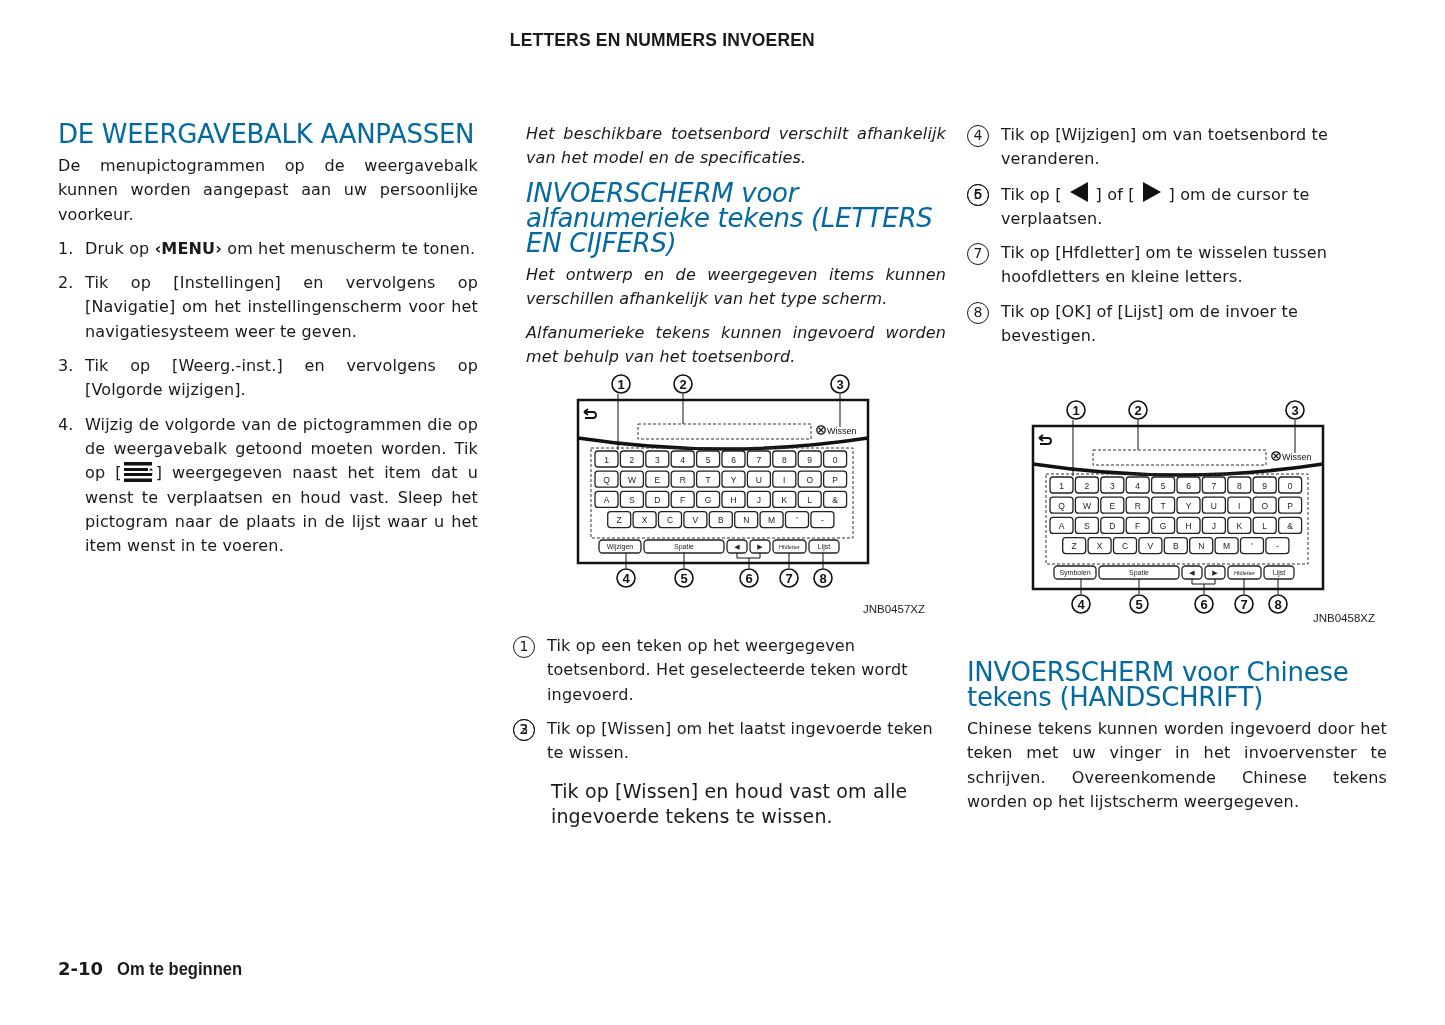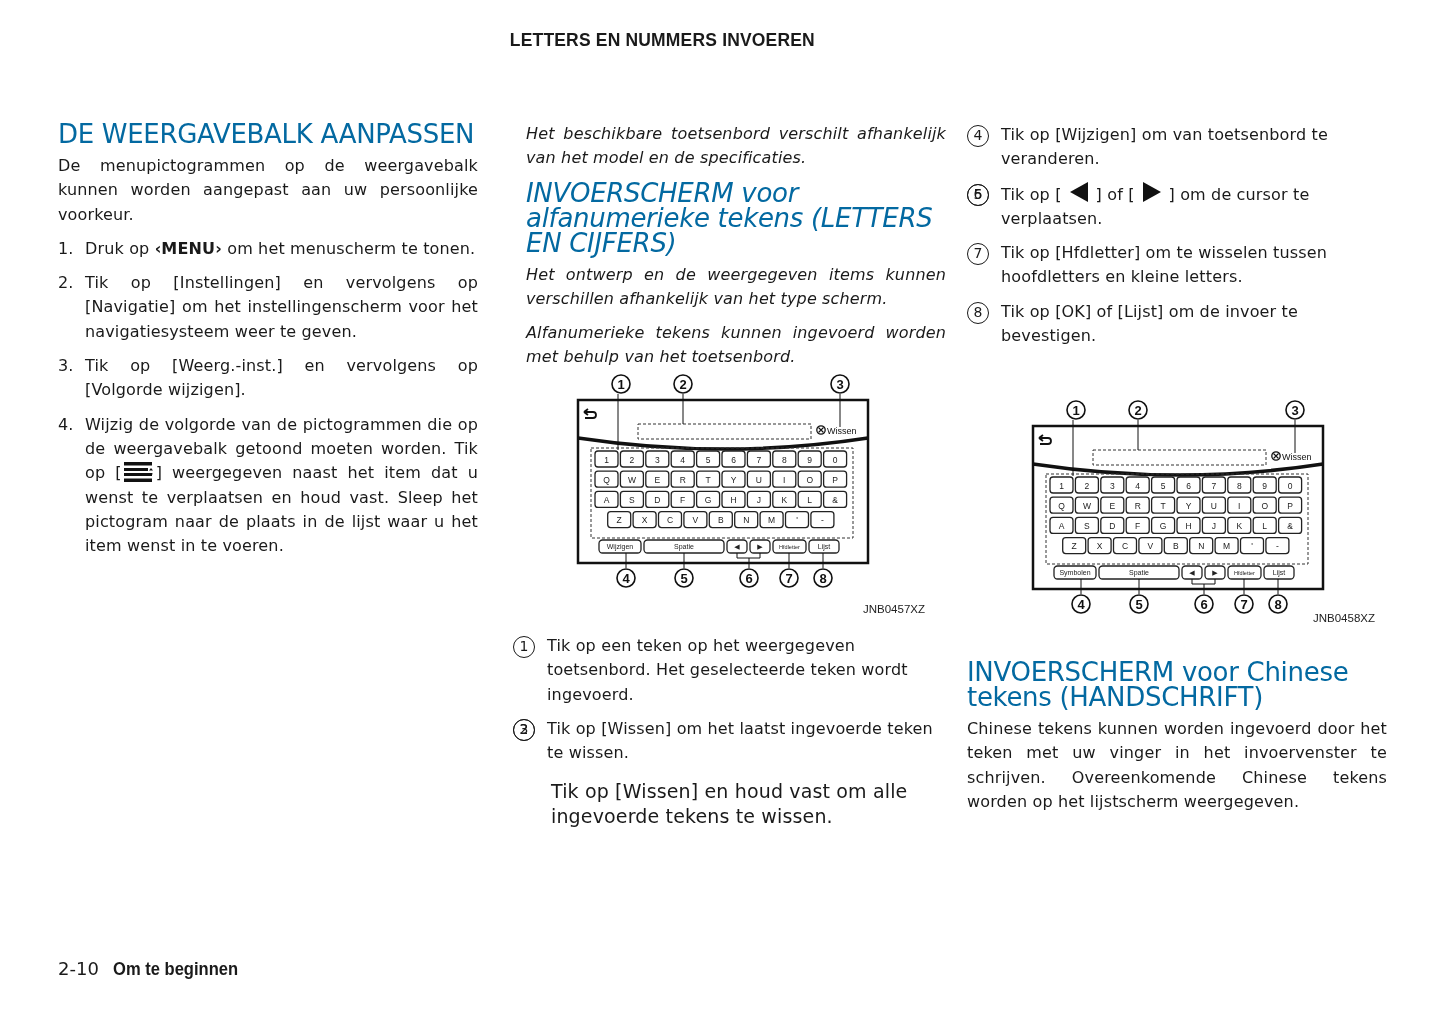--- a/index.html
+++ b/index.html
@@ -61,21 +61,21 @@
   .figure { position: absolute; }
   .fig1 { left: 575px; top: 372px; width: 360px; height: 235px; }
   .fig2 { left: 1030px; top: 398px; width: 360px; height: 235px; }
   .fig-caption {
     position: absolute; font-family: "Liberation Sans", sans-serif; font-size: 11.5px; color: #222;
   }
 
   .page-footer {
     position: absolute; left: 58px; top: 958px; font-size: 18px;
   }
-  .page-footer .pnum { font-family: "DejaVu Sans", sans-serif; }
+  .page-footer .pnum { font-family: "DejaVu Sans", sans-serif; font-weight: bold; }
   .page-footer .ptitle {
     font-family: "Liberation Sans", sans-serif; font-weight: bold; margin-left: 14px;
     display: inline-block; transform: scaleX(0.92); transform-origin: 0 0;
   }
   svg text { font-family: "Liberation Sans", sans-serif; }
 </style>
 </head>
 <body>
 
 <div class="running-head">LETTERS EN NUMMERS INVOEREN</div>

